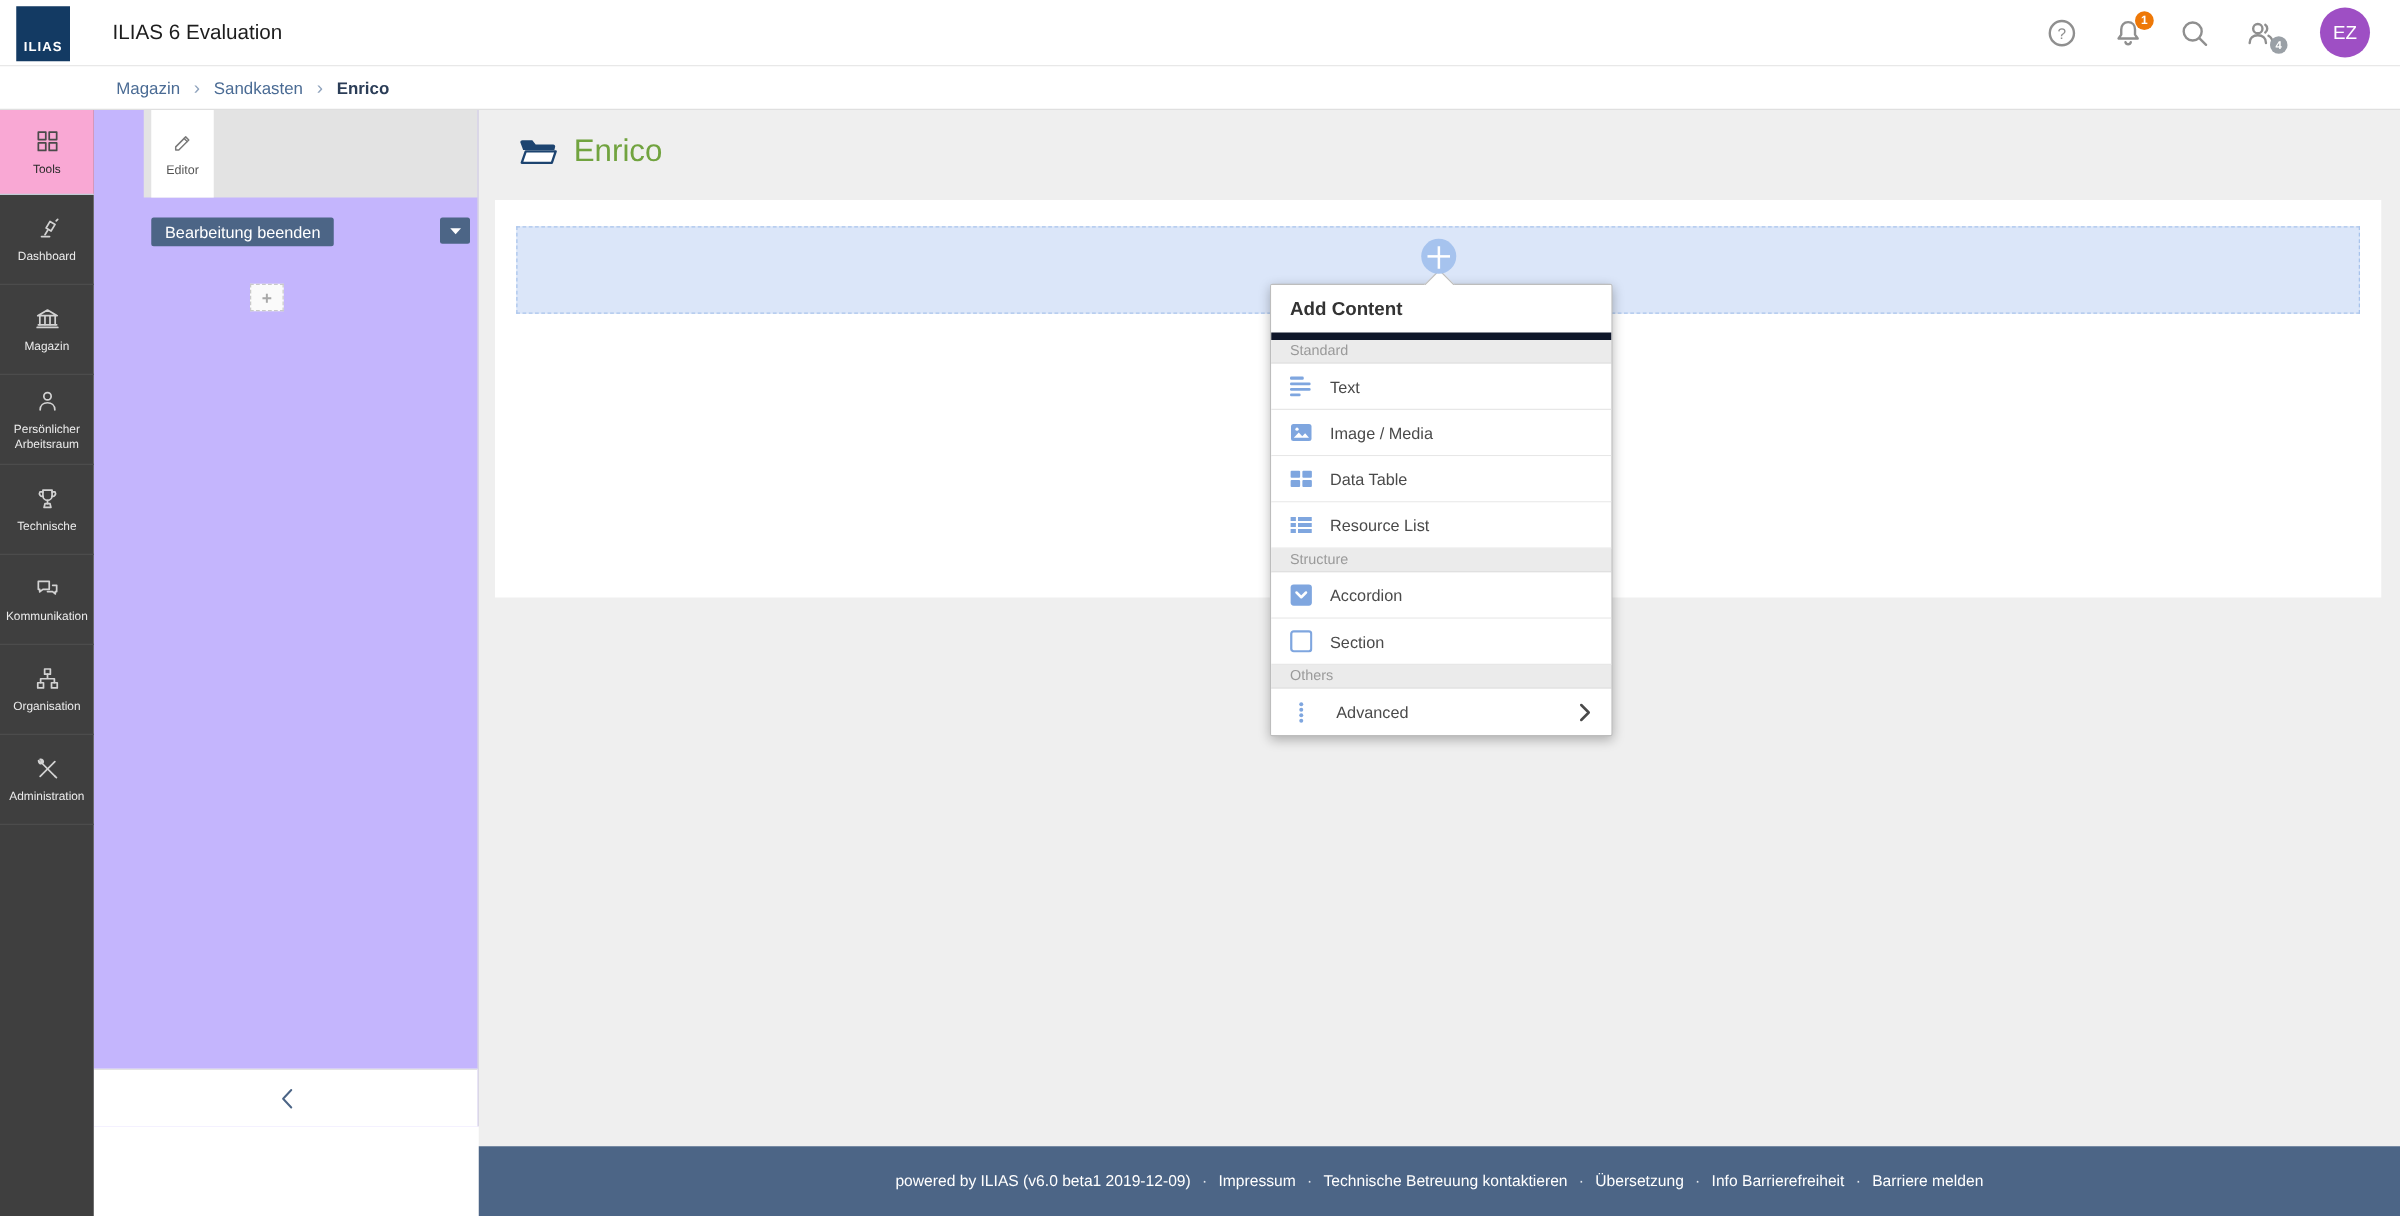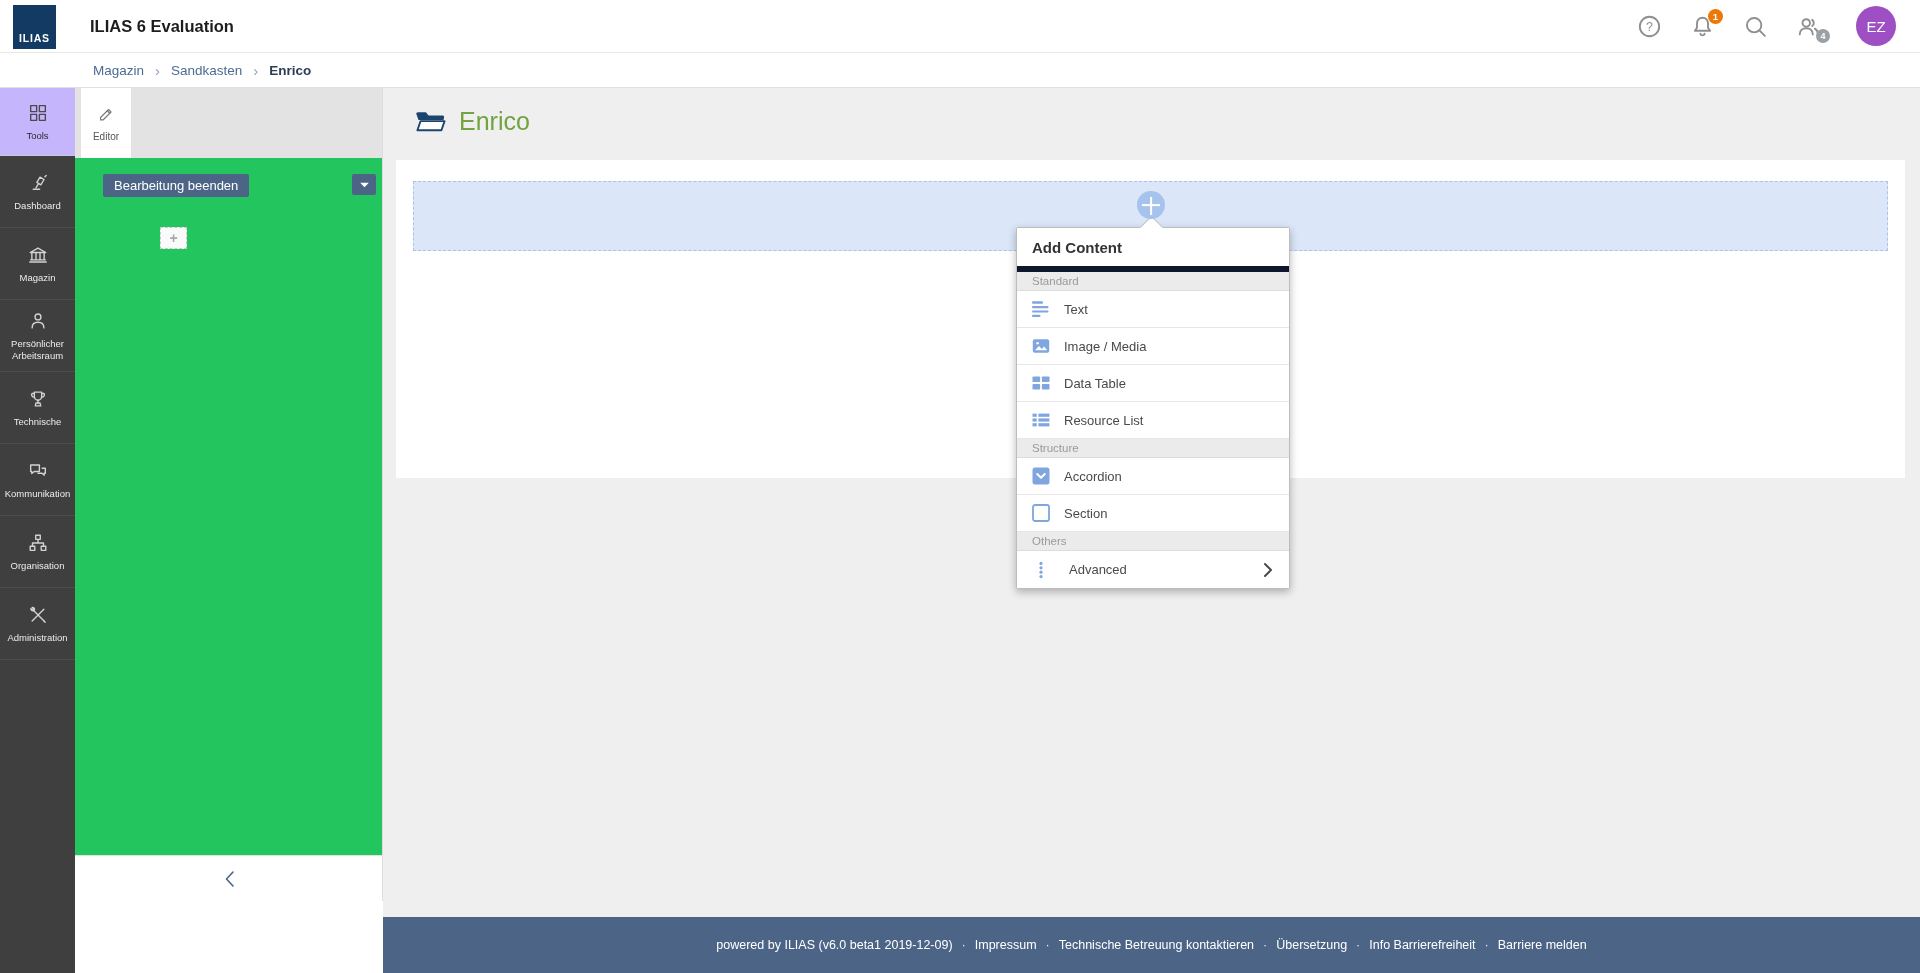--- a/index.html
+++ b/index.html
@@ -9,21 +9,21 @@
   }
   *{margin:0;padding:0;box-sizing:border-box;}
   html,body{width:1920px;height:973px;}
   body{font-family:"Liberation Sans",sans-serif;background:#fff;position:relative;overflow:hidden;color:#333;}
 
   
   #header{position:absolute;left:0;top:0;width:1920px;height:52px;background:#fff;z-index:20;}
   .logo{position:absolute;left:13px;top:5px;width:43px;height:44px;background:var(--navy,#133a63);
         display:flex;align-items:flex-end;justify-content:center;padding-bottom:5px;cursor:pointer;}
   .logo span{color:#fff;font-size:10.5px;font-weight:bold;letter-spacing:.8px;}
-  .app-title{position:absolute;left:90px;top:0;line-height:52px;font-size:16.5px;font-weight:700;color:#1d1d1d;}
+  .app-title{position:absolute;left:90px;top:0;line-height:52px;font-size:16.5px;font-weight:400;color:#1d1d1d;}
   .header-icons{position:absolute;right:24px;top:0;height:52px;display:flex;align-items:center;gap:26px;}
   .hicon{position:relative;width:27px;height:27px;display:flex;align-items:center;justify-content:center;cursor:pointer;}
   .hicon svg{stroke:#8f8f8f;fill:none;stroke-width:1.7;stroke-linecap:round;stroke-linejoin:round;}
   .badge{position:absolute;border-radius:50%;color:#fff;display:flex;align-items:center;justify-content:center;font-weight:bold;}
   .badge.orange{top:-4px;right:-7px;width:15px;height:15px;background:var(--orange,#ee7807);font-size:9.5px;}
   .badge.gray{bottom:-3px;right:-8px;width:14px;height:14px;background:#9aa0a6;font-size:9px;}
   .avatar{width:40px;height:40px;border-radius:50%;background:var(--purple,#9e4fc4);color:#fff;
           display:flex;align-items:center;justify-content:center;font-size:15px;cursor:pointer;margin-left:8px;}
 
   
@@ -32,32 +32,32 @@
   .crumb{font-size:13.5px;color:var(--link,#4a6b94);text-decoration:none;cursor:pointer;}
   .crumb.current{color:#2b3d57;font-weight:700;cursor:default;}
   .crumb-sep{color:#8fa3bd;font-size:15px;margin:0 11px;}
 
   
   #sidebar{position:absolute;left:0;top:88px;width:75px;height:885px;background:#3f3f3f;z-index:15;}
   .side-item{min-height:72px;display:flex;flex-direction:column;align-items:center;justify-content:center;
       gap:6px;padding:8px 2px;border-bottom:1px solid #4c4c4c;cursor:pointer;}
   .side-item .lbl{font-size:9.5px;color:#ececec;text-align:center;line-height:1.25;}
   .side-item svg{stroke:#d2d2d2;fill:none;stroke-width:1.5;stroke-linecap:round;stroke-linejoin:round;}
-  .side-item.active{background:#c4b5fd;border-bottom:1px solid #c3ccd6;min-height:68px;}
+  .side-item.active{background:#f9a8d4;border-bottom:1px solid #c3ccd6;min-height:68px;}
   .side-item.active .lbl{color:#2b2b2b;}
   .side-item.active svg{stroke:#4a4a4a;}
 
   
-  #left-panel{position:absolute;left:75px;top:88px;width:308px;height:813px;background:#22c55e;border-right:1px solid #ddd;z-index:14;}
+  #left-panel{position:absolute;left:75px;top:88px;width:308px;height:813px;background:#c4b5fd;border-right:1px solid #ddd;z-index:14;padding-left:40px;}
   .tabbar{height:70px;background:#e3e3e3;position:relative;}
   .tab{position:absolute;left:6px;top:0;width:50px;height:70px;background:#fff;display:flex;flex-direction:column;
        align-items:center;justify-content:center;gap:7px;cursor:pointer;}
   .tab svg{stroke:#7a7a7a;fill:none;stroke-width:1.5;stroke-linecap:round;stroke-linejoin:round;}
   .tab .lbl{font-size:10px;color:#555;}
-  .panel-controls{margin:16px 6px 0 28px;display:flex;justify-content:space-between;align-items:flex-start;}
+  .panel-controls{margin:16px 6px 0 6px;display:flex;justify-content:space-between;align-items:flex-start;}
   .btn-primary{background:var(--accent,#4c6586);color:#fff;border:none;font-family:inherit;font-size:13px;
        height:23px;padding:0 11px;border-radius:2px;cursor:pointer;}
   .btn-caret{background:var(--accent,#4c6586);border:none;width:24px;height:21px;border-radius:2px;cursor:pointer;
        display:flex;align-items:center;justify-content:center;}
   .hint-row{margin:30px 28px 0 85px;display:flex;gap:18px;align-items:flex-start;}
   .plus-box{width:27px;height:22px;border:1px dashed #c9c9c9;background:#fafafa;color:#a8a8a8;flex:0 0 auto;
        display:flex;align-items:center;justify-content:center;font-size:14px;font-weight:bold;cursor:pointer;}
   .hint-text{font-style:italic;font-size:12.5px;color:#2e2e2e;line-height:1.5;width:135px;}
   .collapse-bar{position:absolute;left:0;bottom:0;width:100%;height:46px;border-top:1px solid #e2e2e2;
        display:flex;align-items:center;justify-content:center;cursor:pointer;background:#fff;}

